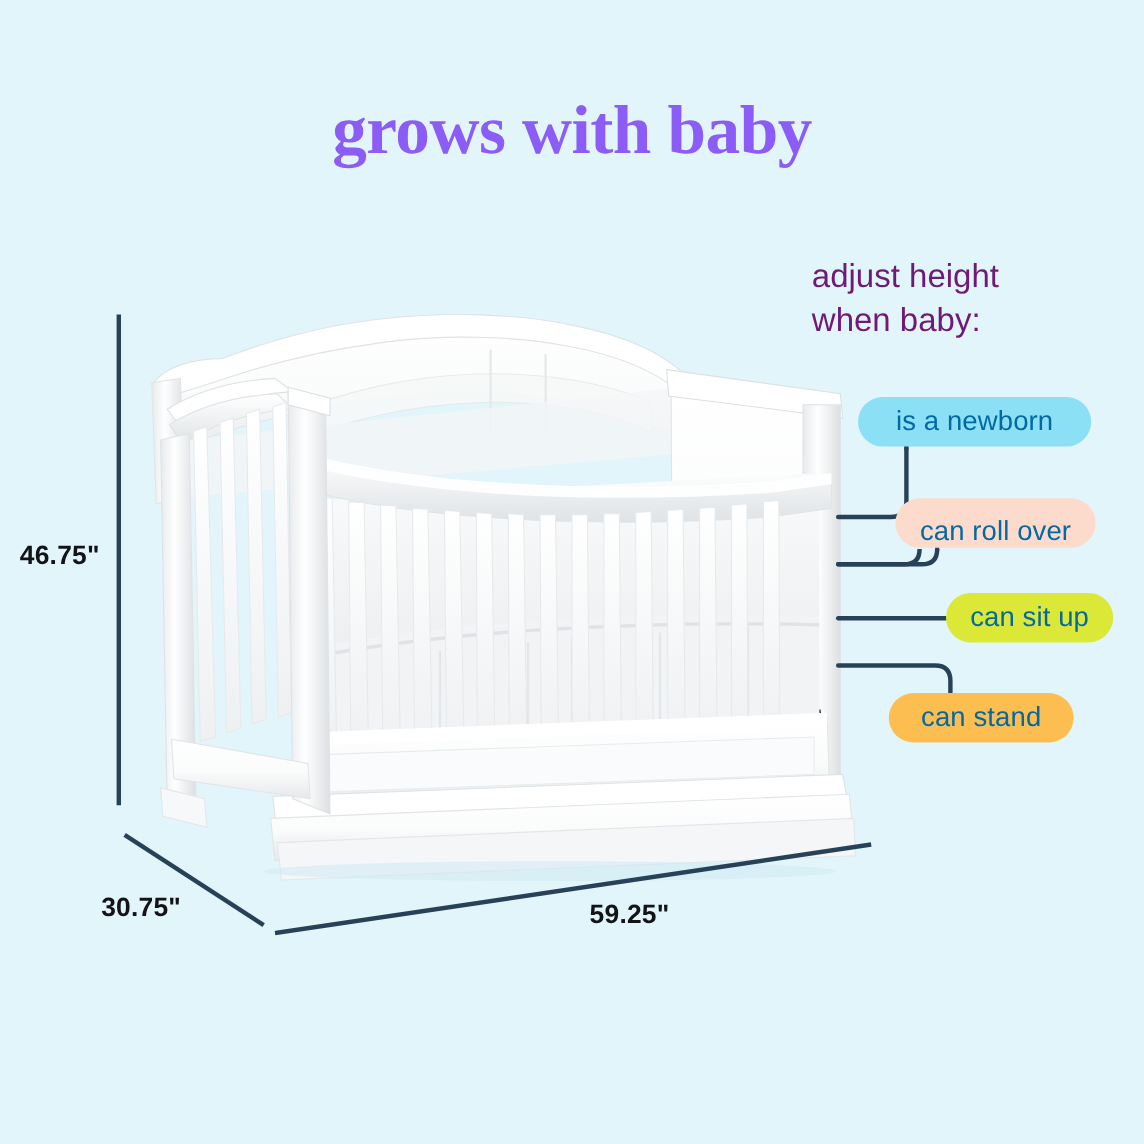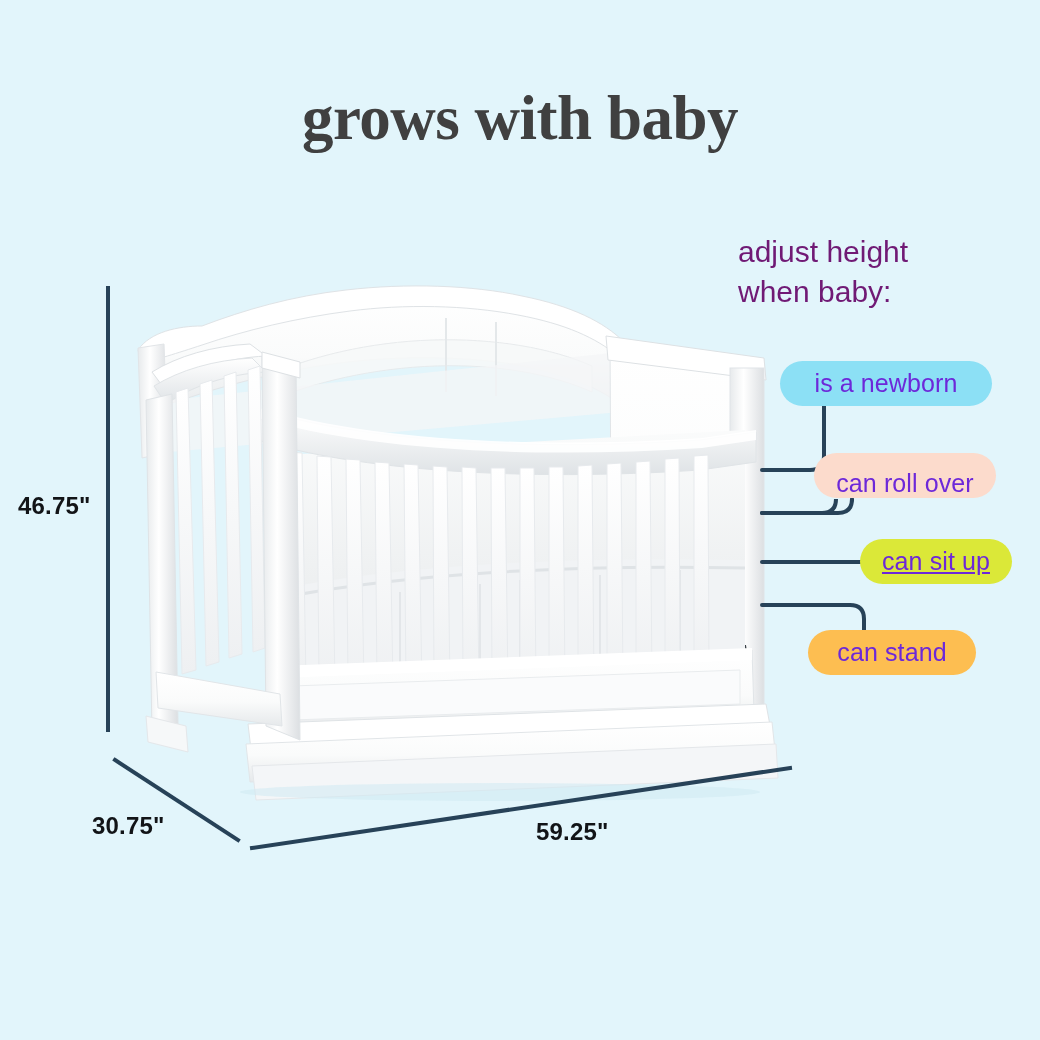--- a/index.html
+++ b/index.html
@@ -14,21 +14,21 @@
 
   
   .title {
     position:absolute;
     left:0; right:0; top:84px;
     text-align:center;
     font-family:"Liberation Serif", serif;
     font-weight:700;
     font-size:63px;
     letter-spacing:-0.5px;
-    color:#404040;
+    color:#8b5cf6;
     line-height:1.1;
   }
 
   
   .adjust-heading {
     position:absolute;
     left:738px; top:232px;
     width:280px;
     font-size:30px;
     line-height:1.32;
@@ -37,21 +37,21 @@
     font-weight:400;
   }
 
   
   .pill {
     position:absolute;
     display:flex;
     align-items:center;
     justify-content:center;
     border-radius:999px;
-    color:#6d28d9;
+    color:#0369a1;
     font-size:25px;
     font-weight:400;
     letter-spacing:0.1px;
     white-space:nowrap;
     z-index:6;
   }
   #pill-0 { left:780px; top:361px; width:212px; height:45px; background:#8ce0f5; }
   #pill-1 { left:814px; top:453px; width:182px; height:45px; background:#fcdbcc; }
   #pill-2 { left:860px; top:539px; width:152px; height:45px; background:#dbe838; }
   #pill-3 { left:808px; top:630px; width:168px; height:45px; background:#fdbe51; }
@@ -279,21 +279,21 @@
 
   <div class="adjust-heading">adjust height
 when baby:</div>
 
   <div class="pill" id="pill-0" style="background: rgb(140, 224, 245);">
     <span>is a newborn</span>
   </div>
   <div class="pill" id="pill-1" style="background: rgb(252, 219, 204); align-items: flex-end;">
     <span>can roll over</span>
   </div>
-  <div class="pill" id="pill-2" style="background: rgb(219, 232, 56); text-decoration: underline;">
+  <div class="pill" id="pill-2" style="background: rgb(219, 232, 56);">
     <span>can sit up</span>
   </div>
   <div class="pill" id="pill-3" style="background: rgb(253, 190, 81);">
     <span>can stand</span>
   </div>
 
   <svg class="layer" id="dim-layer" viewBox="0 0 1040 1040">
     <g stroke="#274258" stroke-width="4" stroke-linecap="square" fill="none">
       <line x1="108" y1="288" x2="108" y2="730"></line>
       <line x1="115" y1="760" x2="238" y2="840"></line>

